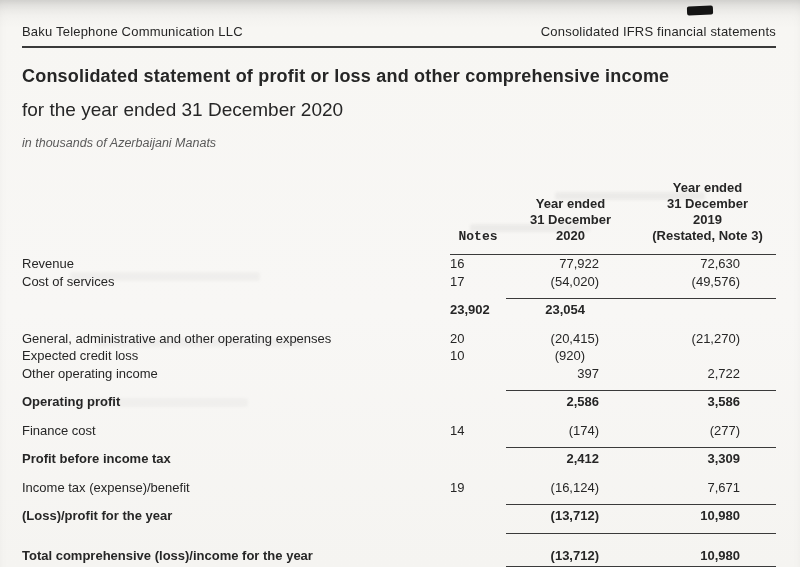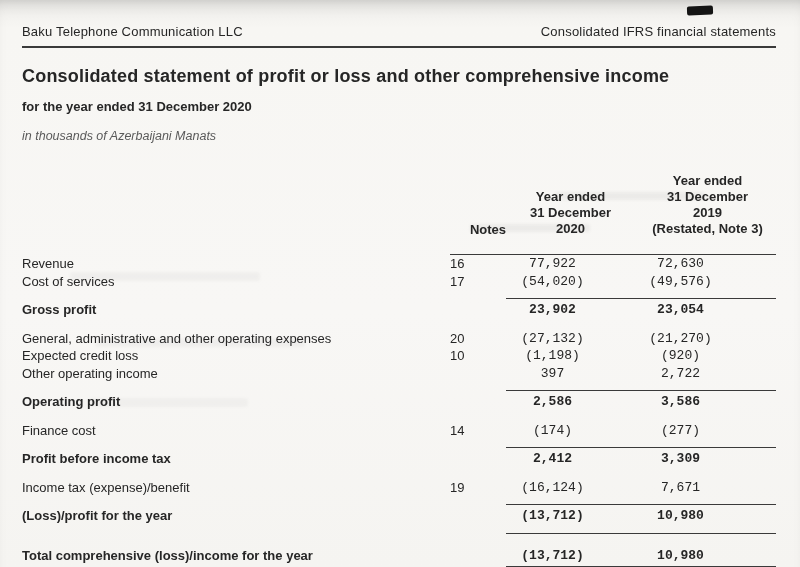--- a/index.html
+++ b/index.html
@@ -36,38 +36,38 @@
   .content { position: absolute; left: 22px; top: 24px; width: 754px; }
 
   .doc-header {
     display: flex; justify-content: space-between; align-items: flex-end;
     font-size: 13px; letter-spacing: .2px;
     padding-bottom: 7px;
     border-bottom: 2px solid #3a3a3a;
   }
 
   .title1 { font-weight: bold; font-size: 18px; margin-top: 18px; letter-spacing: .2px; }
-  .title2 { font-weight: bold; font-size: 13px; margin-top: 12px; }
+  .title2 { font-weight: normal; font-size: 19px; margin-top: 12px; }
   .subtitle { font-style: italic; font-size: 12.5px; color: #5a5a5a; margin-top: 15px; }
 
   .table { margin-top: 30px; font-size: 13px; }
 
   .grid-row { display: grid; grid-template-columns: 428px 56px 115px 155px; }
 
   .thead { align-items: end; font-weight: bold; }
-  .thead > div { padding-bottom: 17px; }
-  .h-note { text-align: right; border-bottom: 1.4px solid #3a3a3a; }
+  .thead > div { padding-bottom: 10px; }
+  .h-note { text-align: center; border-bottom: 1.4px solid #3a3a3a; font-family: Liberation Mono, monospace; }
   .h-num  { text-align: center; white-space: pre-line; line-height: 16px; border-bottom: 1.4px solid #3a3a3a; }
   .h-2020 { padding-left: 14px; }
   .h-2019 { padding-left: 18px; }
 
   .row > div { padding: 1px 0; line-height: 15.5px; }
   .c-label { padding-right: 8px; }
   .c-note  { text-align: left; }
-  .c-num   { text-align: center; white-space: nowrap; font-family: Liberation Mono, monospace; }
+  .c-num   { text-align: right; white-space: nowrap; }
   .c-2020  { padding-right: 22px !important; }
   .c-2019  { padding-right: 36px !important; }
 
   .row.bold { font-weight: bold; }
   .row.bold > div { padding-top: 3px; }
 
   .row.rule-below .c-2020, .row.rule-below .c-2019 {
     border-bottom: 1.4px solid #3a3a3a; padding-bottom: 9px;
   }
   .row.double-rule-below .c-2020, .row.double-rule-below .c-2019 {
@@ -122,37 +122,35 @@
   </div>
 
   <div class="grid-row row rule-below">
     <div class="c-label">Cost of services</div>
     <div class="c-note">17</div>
     <div class="c-num c-2020">(54,020)</div>
     <div class="c-num c-2019">(49,576)</div>
   </div>
 
   <div class="grid-row row bold">
-    <div class="c-label">Gross profit</div>
     <div class="c-note"></div>
     <div class="c-num c-2020">23,902</div>
     <div class="c-num c-2019">23,054</div>
   </div>
 <div class="spacer"></div>
   <div class="grid-row row">
     <div class="c-label">General, administrative and other operating expenses</div>
     <div class="c-note">20</div>
-    <div class="c-num c-2020">(27,132)</div>
+    <div class="c-num c-2020">(20,415)</div>
     <div class="c-num c-2019">(21,270)</div>
   </div>
 
   <div class="grid-row row">
     <div class="c-label">Expected credit loss</div>
     <div class="c-note">10</div>
-    <div class="c-num c-2020">(1,198)</div>
     <div class="c-num c-2019">(920)</div>
   </div>
 
   <div class="grid-row row rule-below">
     <div class="c-label">Other operating income</div>
     <div class="c-note"></div>
     <div class="c-num c-2020">397</div>
     <div class="c-num c-2019">2,722</div>
   </div>
 

